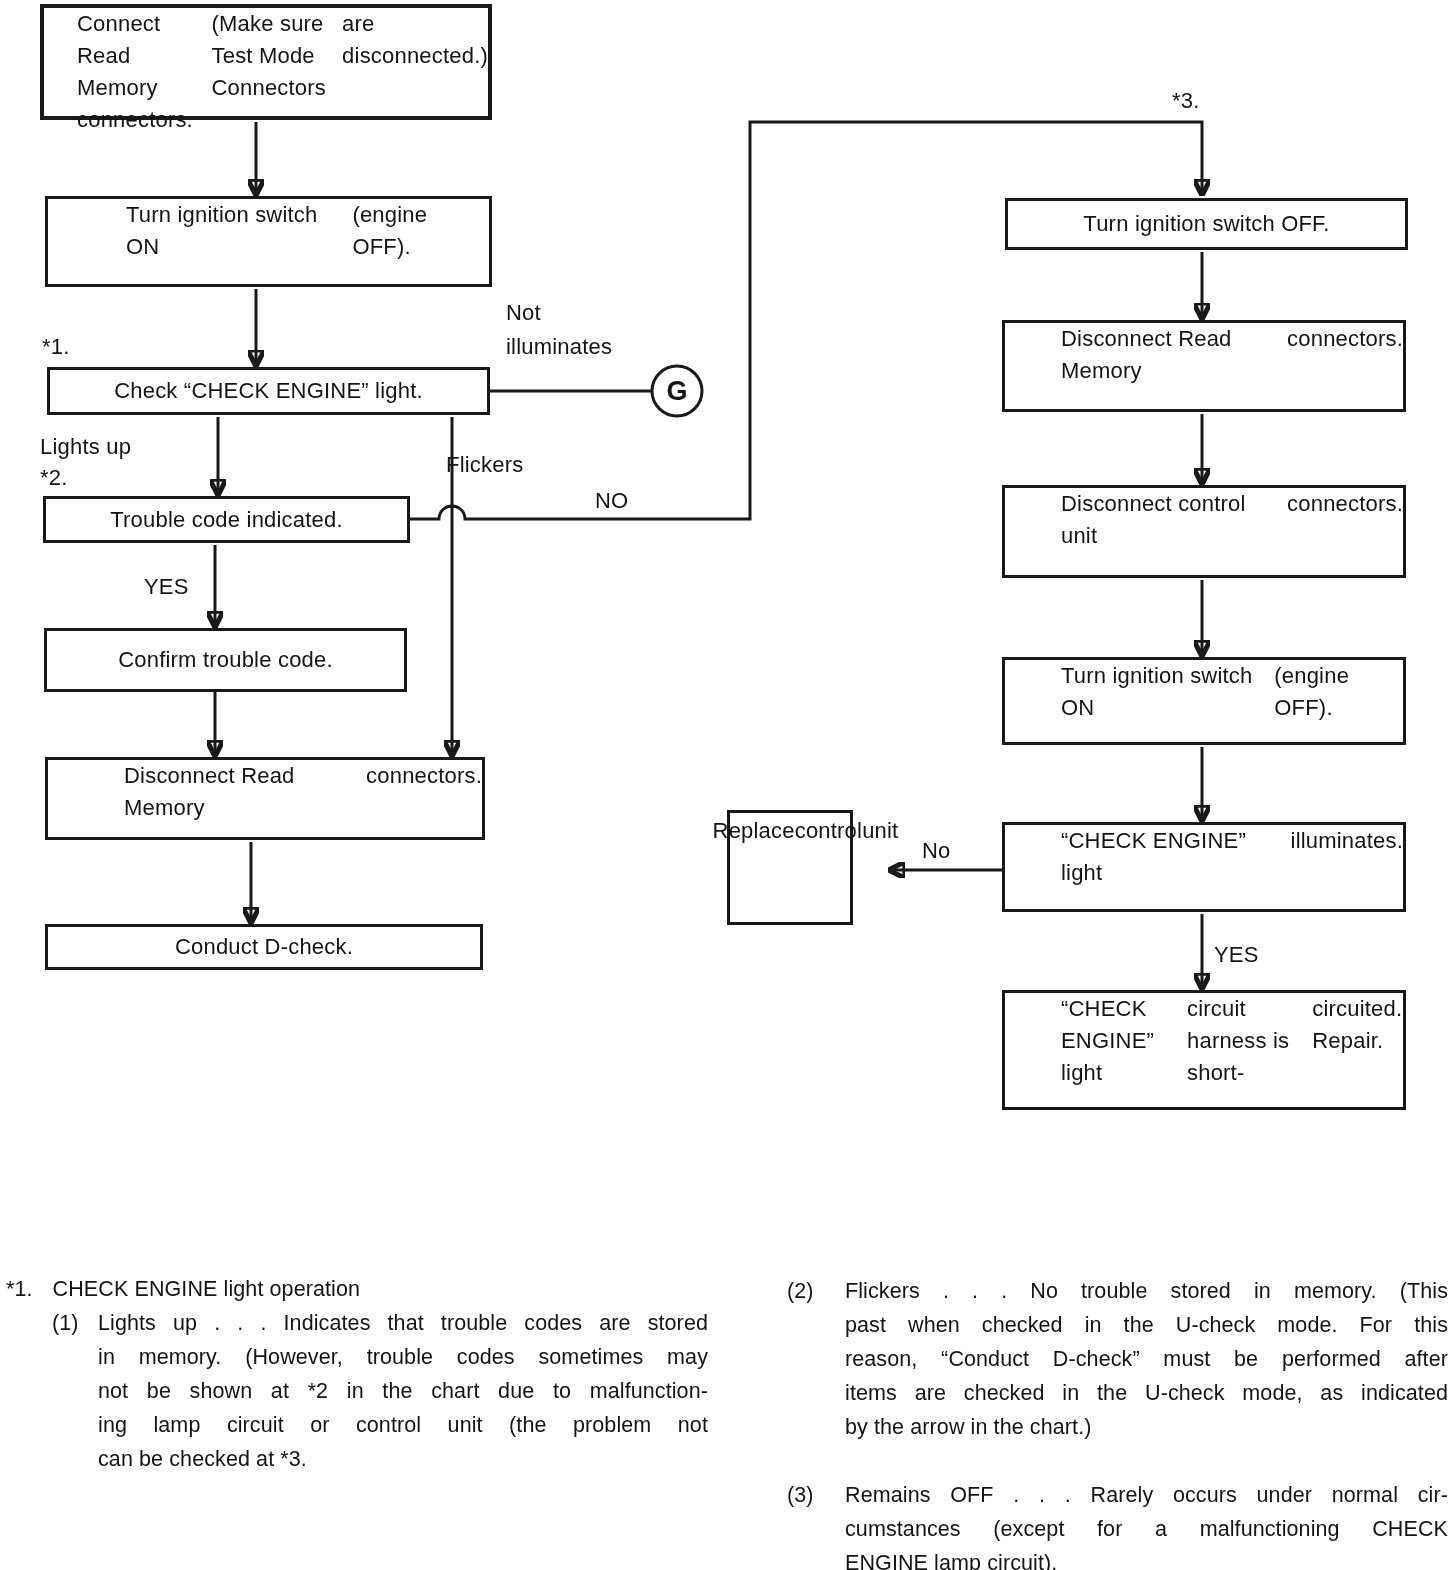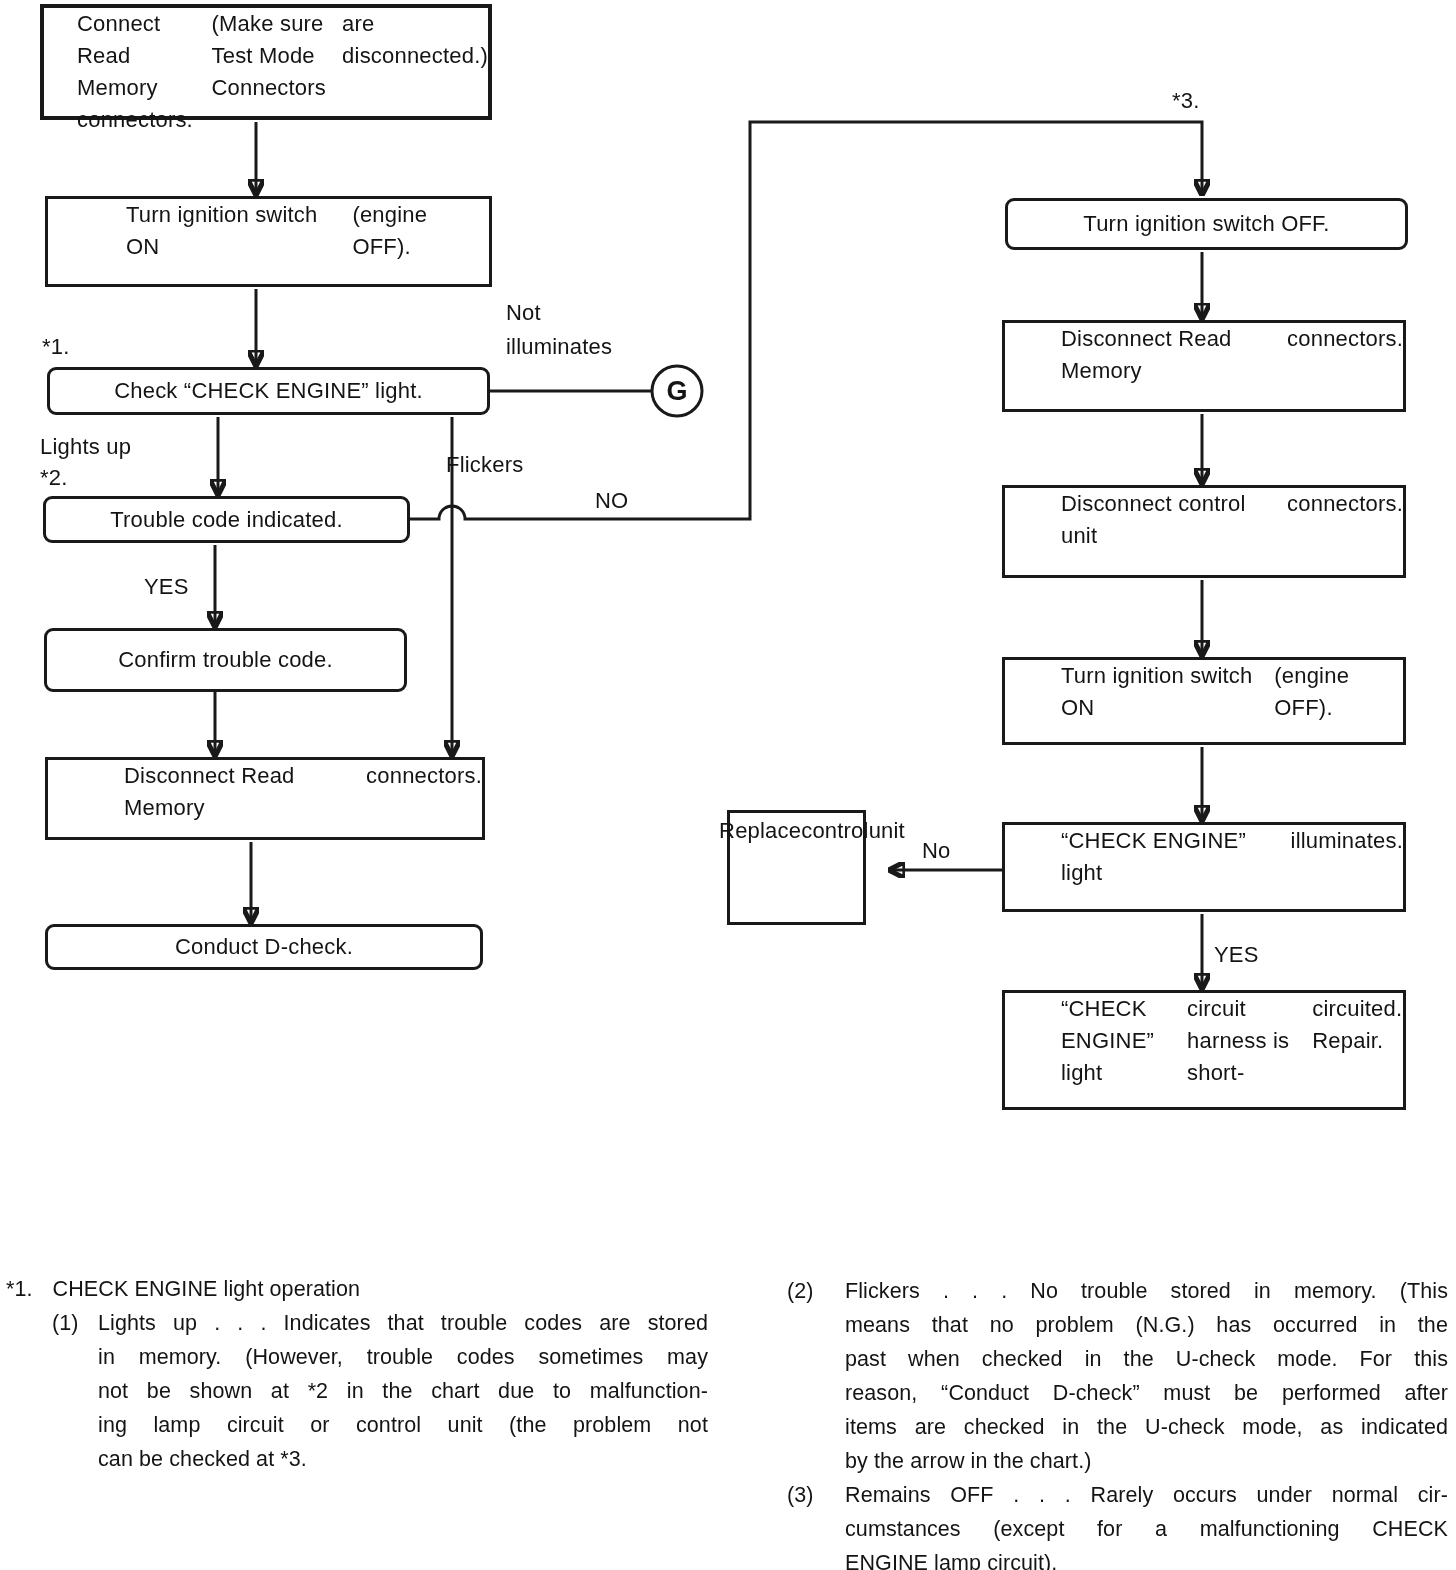--- a/index.html
+++ b/index.html
@@ -12,21 +12,21 @@
   svg.wires { position:absolute; left:0; top:0; width:1456px; height:1570px; }
   svg.wires path, svg.wires circle { stroke:#191919; stroke-width:3; fill:none; }
 
   .box {
     position:absolute; box-sizing:border-box;
     border:3px solid #191919; background:#ffffff;
     font-size:22px; line-height:32px; letter-spacing:0.2px;
     display:flex; justify-content:center;
   }
   .box.thick { border-width:4px; }
-  .box.center { align-items:center; text-align:center;border-radius:9px; }
+  .box.center { align-items:center; text-align:center; }
 
   .lbl { position:absolute; font-size:22px; line-height:33px; letter-spacing:0.2px; white-space:nowrap; }
   .g-letter { position:absolute; width:50px; height:50px; line-height:50px;
               text-align:center; font-size:27px; font-weight:bold; }
 
   .note { position:absolute; font-size:21.5px; line-height:34px; letter-spacing:0.1px; }
   .note-head { white-space:nowrap; }
   .note-head .marker { display:inline-block; }
   .note-head .head-text { display:inline-block; margin-left:20px; }
   .note-item { position:absolute; display:flex; }
@@ -119,21 +119,21 @@
     <div>“CHECK ENGINE” light</div>
     <div>illuminates.</div>
   </div>
 
   <div class="box" style="left:1002px; top:990px; width:404px; height:120px; padding-left:56px;">
     <div>“CHECK ENGINE” light</div>
     <div>circuit harness is short-</div>
     <div>circuited. Repair.</div>
   </div>
 
-  <div class="box" style="left:727px; top:810px; width:139px; height:115px; padding-left:31px; line-height:36px;">
+  <div class="box" style="left:727px; top:810px; width:126px; height:115px; padding-left:31px; line-height:36px;">
     <div>Replace</div>
     <div>control</div>
     <div>unit</div>
   </div>
 
   <div class="lbl" style="left:42px; top:330px;">*1.</div>
   <div class="lbl" style="left:506px; top:296px;">Not</div>
   <div class="lbl" style="left:506px; top:330px;">illuminates</div>
   <div class="g-letter" style="left:652px; top:366px;">G</div>
   <div class="lbl" style="left:40px; top:430px;">Lights up</div>
@@ -157,21 +157,20 @@
       <div class="note-line">not be shown at *2 in the chart due to malfunction-</div>
       <div class="note-line">ing lamp circuit or control unit (the problem not</div>
       <div class="note-line last">can be checked at *3.</div>
     </div>
   </div>
 
   <div class="note note-item" style="left:787px; top:1274px;">
     <div class="item-label" style="width:58px;">(2)</div>
     <div class="note-lines" style="width:603px;">
       <div class="note-line">Flickers . . . No trouble stored in memory. (This</div>
-      <div class="note-line">means that no problem (N.G.) has occurred in the</div>
       <div class="note-line">past when checked in the U-check mode. For this</div>
       <div class="note-line">reason, “Conduct D-check” must be performed after</div>
       <div class="note-line">items are checked in the U-check mode, as indicated</div>
       <div class="note-line last">by the arrow in the chart.)</div>
     </div>
   </div>
 
   <div class="note note-item" style="left:787px; top:1478px;">
     <div class="item-label" style="width:58px;">(3)</div>
     <div class="note-lines" style="width:603px;">

